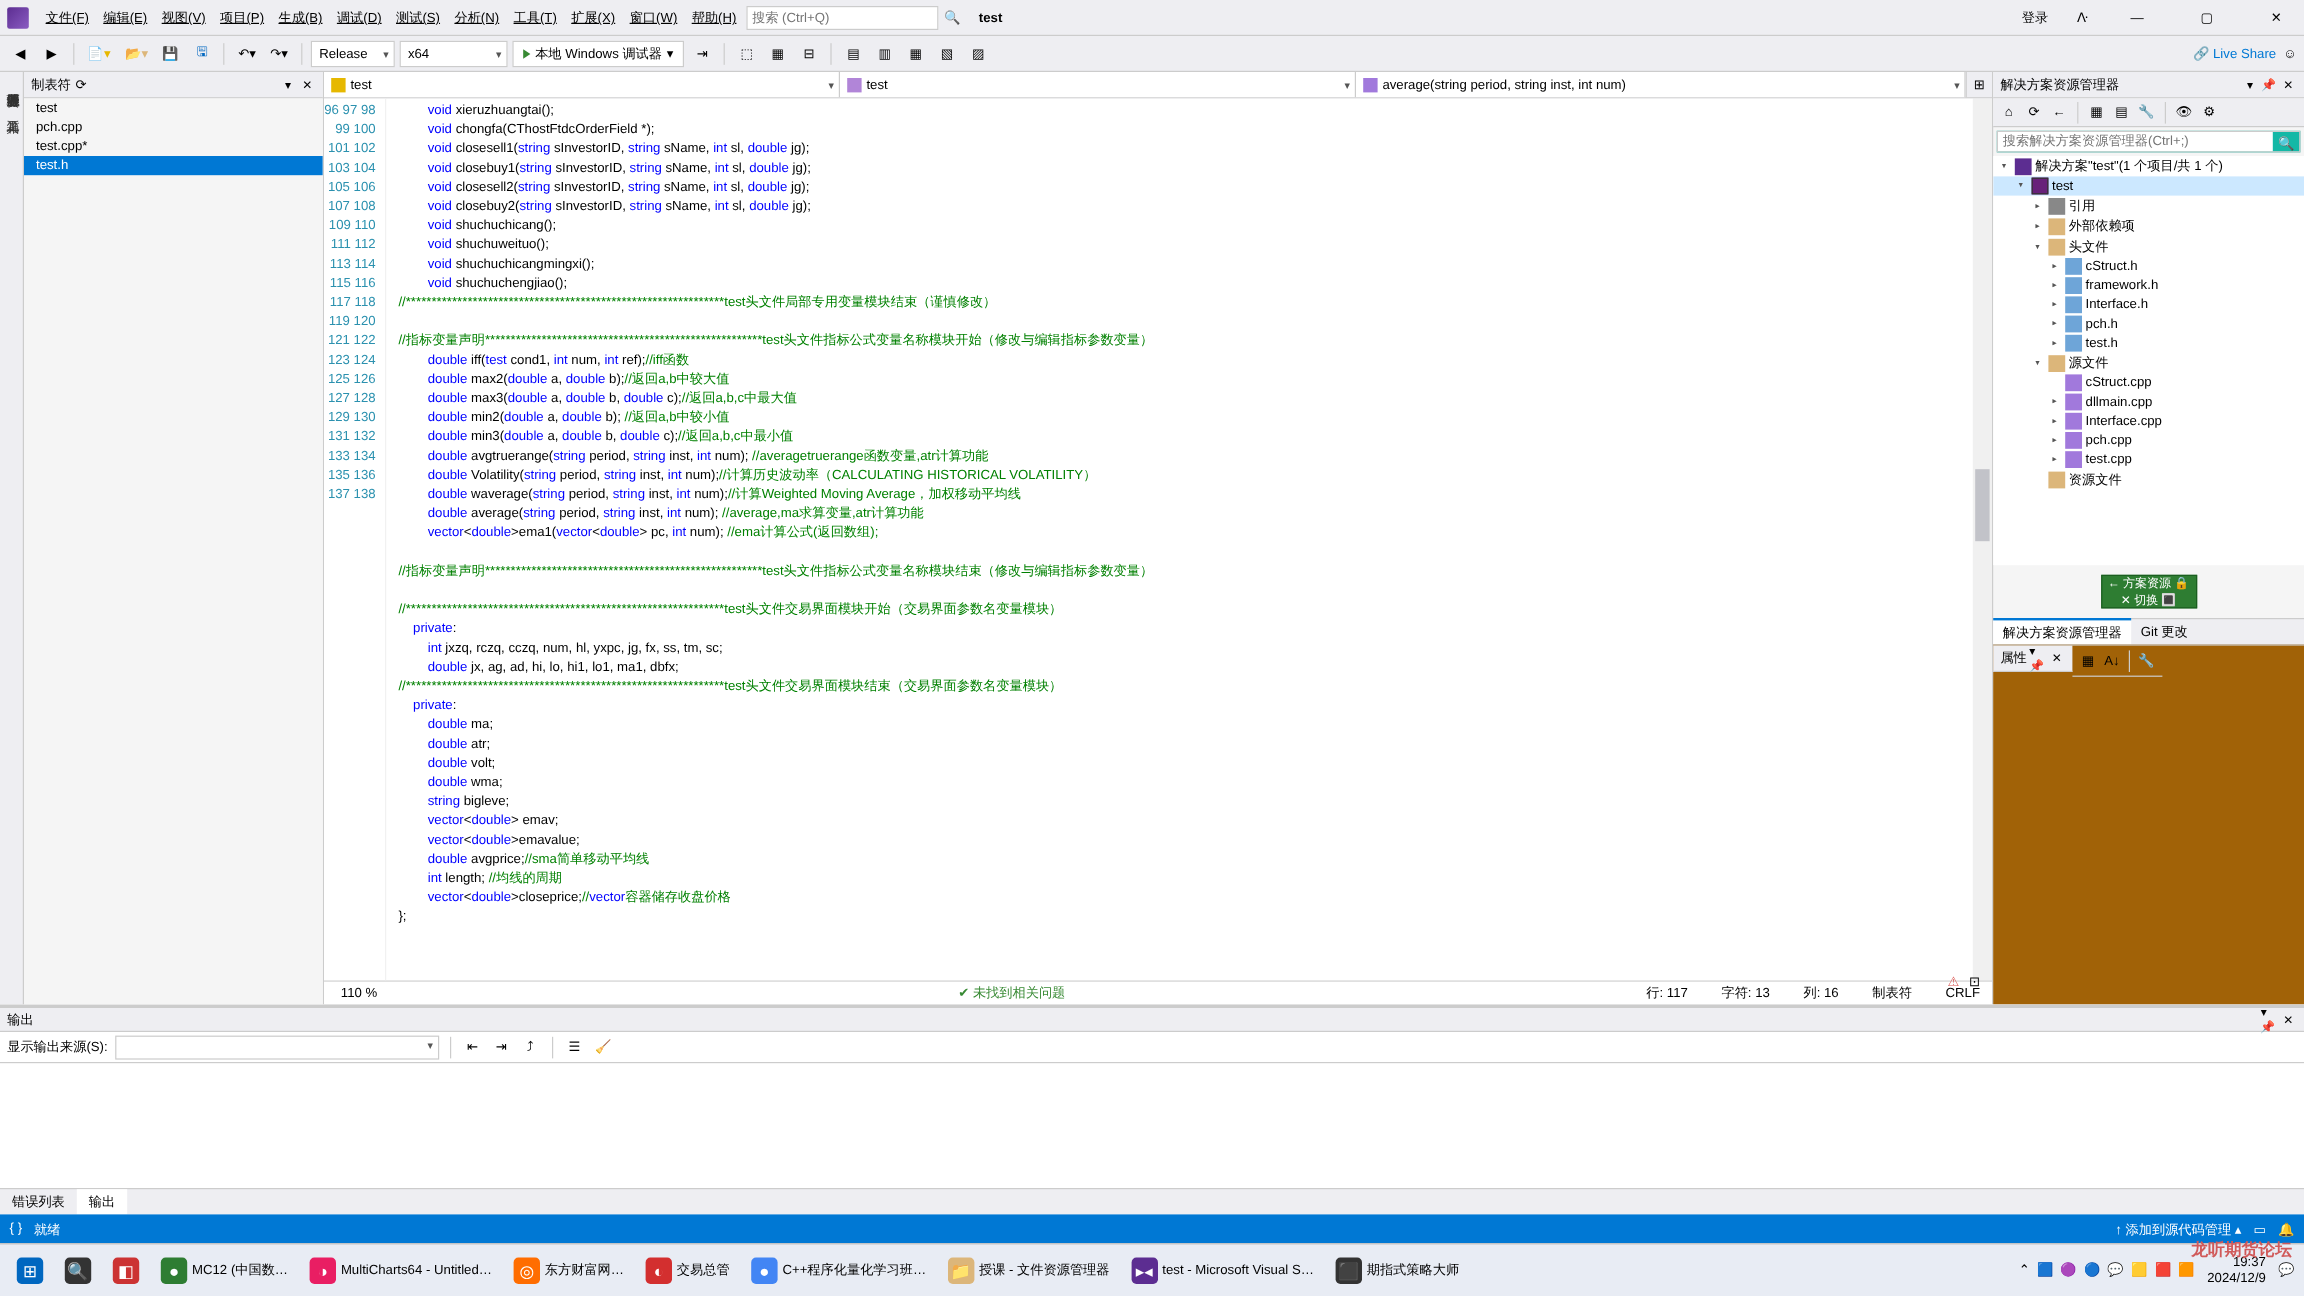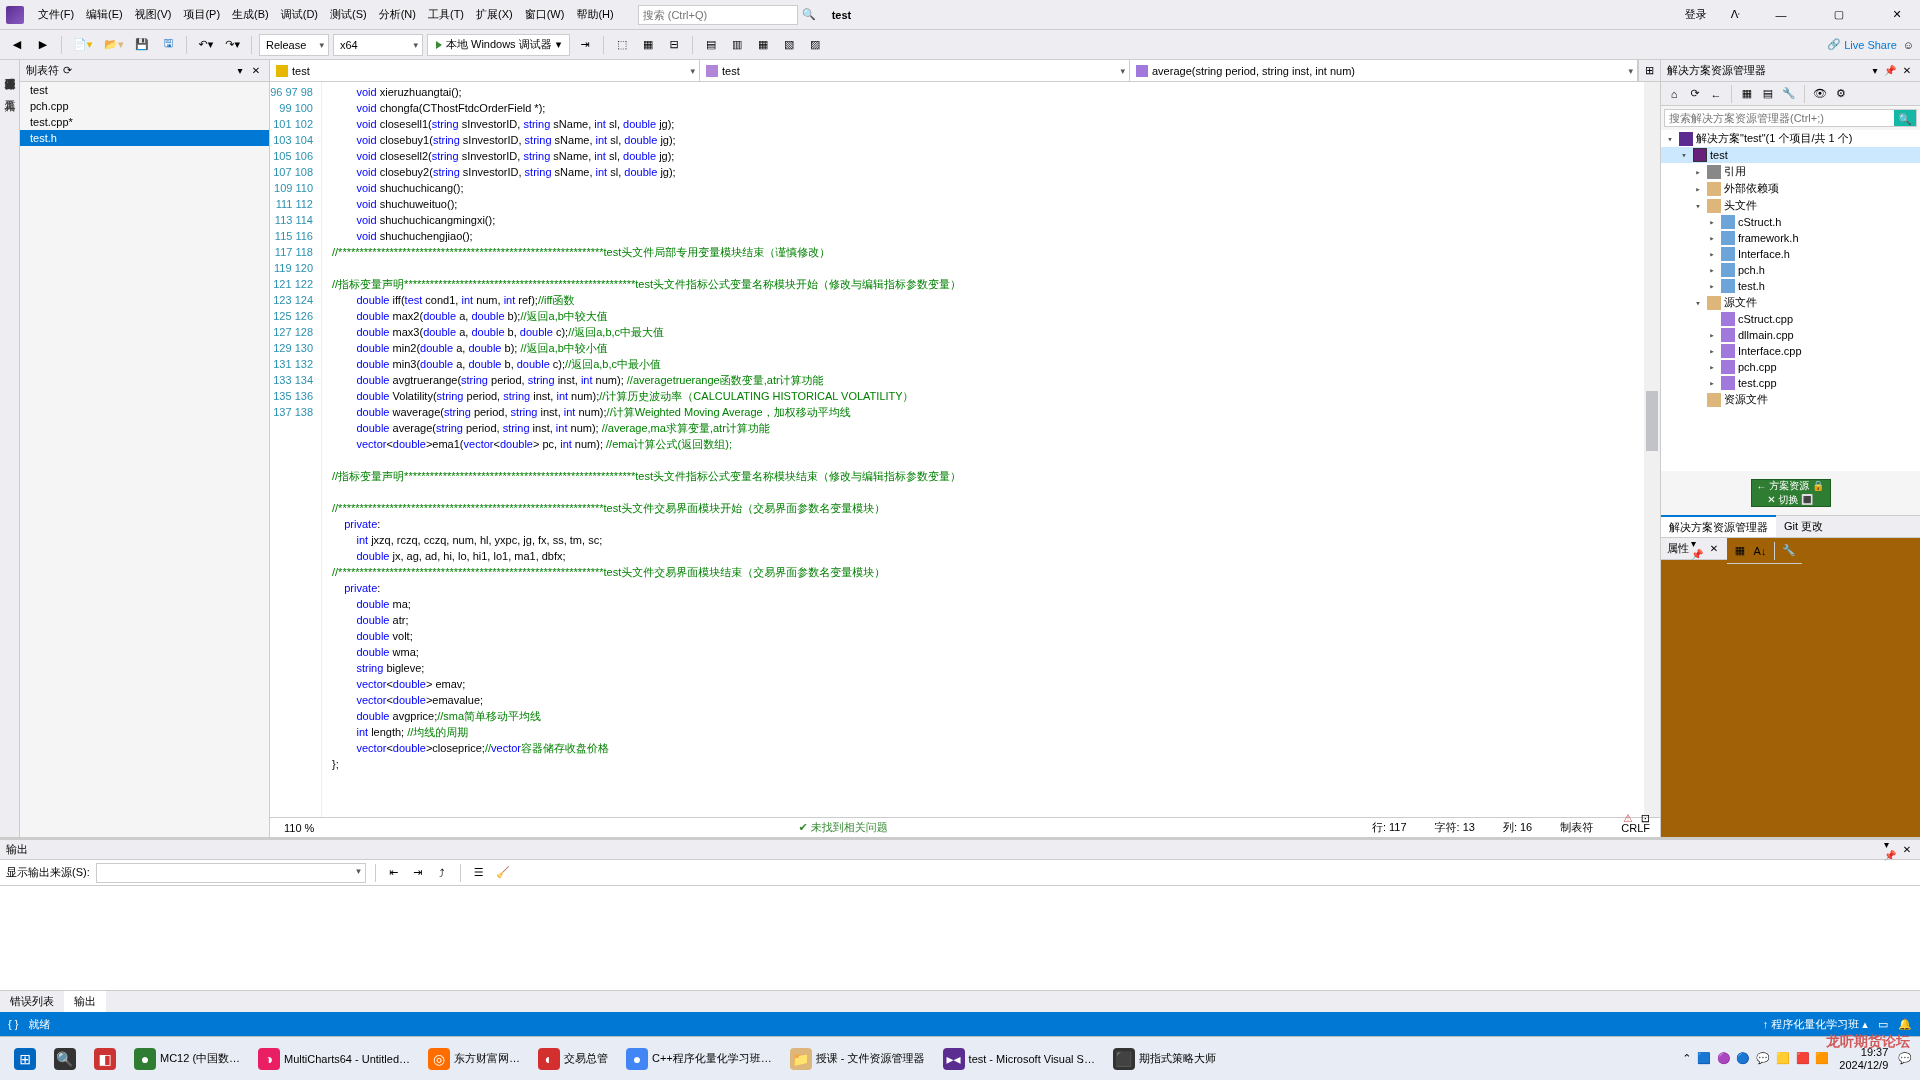--- a/index.html
+++ b/index.html
@@ -2,21 +2,21 @@
 <html><head>
 <meta charset="utf-8">
 <style>
 * { margin:0; padding:0; box-sizing:border-box; font-family:"Microsoft YaHei","Segoe UI",sans-serif; font-size:11px; }
 body { background:#fff; width:1920px; height:1080px; overflow:hidden; display:flex; flex-direction:column; }
 
 
 .menubar { height:30px; background:#eeeef2; display:flex; align-items:center; padding:0 6px; gap:2px; border-bottom:1px solid #ccc; }
 .vs-logo { width:18px; height:18px; background:linear-gradient(135deg,#5c2d91,#8a5cc2); margin-right:6px; border-radius:2px; }
 .menu-item { padding:4px 6px; cursor:default; }
-.searchbox { margin-left:16px; width:160px; height:20px; border:1px solid #ccc; background:#fff; padding:0 20px 0 4px; font-size:11px; position:relative; }
+.searchbox { margin-left:0; width:160px; height:20px; border:1px solid #ccc; background:#fff; padding:0 20px 0 4px; font-size:11px; position:relative; }
 .magnifier { width:20px; height:20px; display:inline-flex; align-items:center; justify-content:center; color:#555; }
 .solution-name { margin-left:10px; font-weight:600; }
 .menubar-right { margin-left:auto; display:flex; align-items:center; gap:24px; }
 .winbtn { width:34px; height:22px; display:flex; align-items:center; justify-content:center; cursor:default; }
 
 
 .toolbar { height:30px; background:#eeeef2; display:flex; align-items:center; padding:0 6px; gap:4px; border-bottom:1px solid #ccc; }
 .tbtn { height:22px; min-width:22px; padding:0 4px; display:flex; align-items:center; justify-content:center; cursor:default; gap:2px; }
 .tsep { width:1px; height:18px; background:#ccc; margin:0 3px; }
 .combo { height:22px; border:1px solid #ccc; background:#fff; padding:0 18px 0 6px; display:flex; align-items:center; font-size:11px; position:relative; }
@@ -105,21 +105,21 @@
 .task-icon { width:22px; height:22px; border-radius:4px; display:inline-flex; align-items:center; justify-content:center; font-size:14px; }
 .tray { margin-left:auto; display:flex; align-items:center; gap:10px; font-size:11px; }
 .watermark { position:absolute; right:10px; top:-4px; color:#d05a5a; font-size:14px; font-weight:bold; }
 .clock { text-align:right; line-height:13px; }
 </style>
 </head>
 <body>
 
 <div class="menubar">
   <div class="vs-logo"></div>
-  <div id="menu-items" style="display: flex;">
+  <div id="menu-items" style="display: flex; text-decoration: underline;">
       <div class="menu-item">文件(F)</div>
       <div class="menu-item">编辑(E)</div>
       <div class="menu-item">视图(V)</div>
       <div class="menu-item">项目(P)</div>
       <div class="menu-item">生成(B)</div>
       <div class="menu-item">调试(D)</div>
       <div class="menu-item">测试(S)</div>
       <div class="menu-item">分析(N)</div>
       <div class="menu-item">工具(T)</div>
       <div class="menu-item">扩展(X)</div>
@@ -490,21 +490,21 @@
   <div class="output-tabs">
     <div class="output-tab">错误列表</div>
     <div class="output-tab active">输出</div>
   </div>
 </div>
 
 <div class="statusbar">
   <span>{ }</span>
   <span>就绪</span>
   <div class="right">
-    <span>↑ 程序化量化学习班 ▴</span>
+    <span>↑ 添加到源代码管理 ▴</span>
     <span>▭</span>
     <span>🔔</span>
   </div>
 </div>
 
 <div class="taskbar">
   <div id="task-items" style="display:flex;gap:6px;align-items:center">
       <div class="task-item">
         <span class="task-icon" style="background:#0067c0;color:#fff">⊞</span>
       </div>

